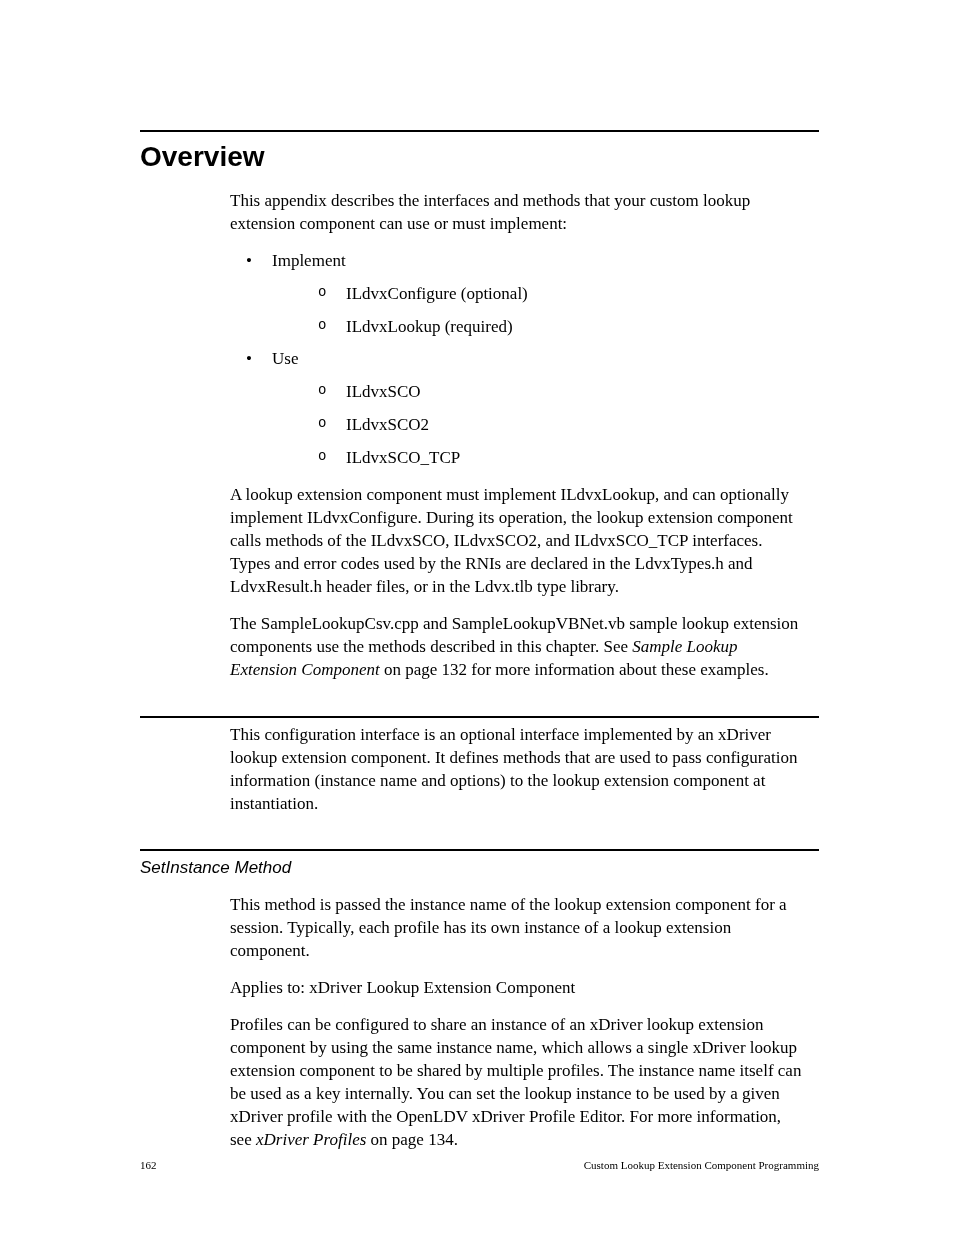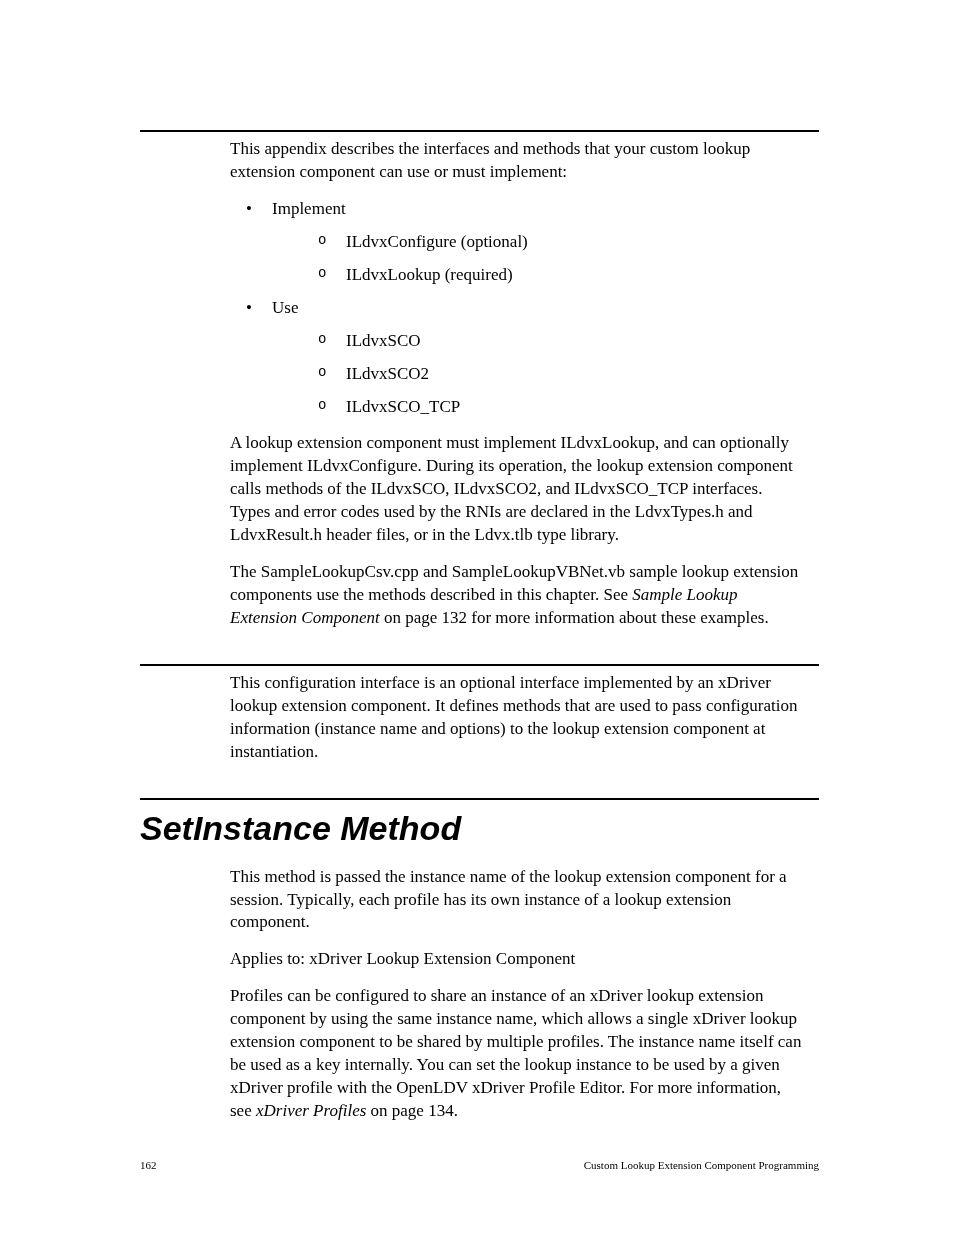--- a/index.html
+++ b/index.html
@@ -27,22 +27,22 @@
   h1.section {
     font-family: Arial, Helvetica, sans-serif;
     font-weight: 700;
     font-size: 28px;
     margin: 2px 0 14px 0;
     letter-spacing: 0;
   }
   h2.subsection {
     font-family: Arial, Helvetica, sans-serif;
     font-style: italic;
-    font-weight: 700;
-    font-size: 34px;
+    font-weight: 400;
+    font-size: 17px;
     margin: 2px 0 14px 0;
     letter-spacing: 0;
   }
   .body-block {
     margin-left: 90px;
     margin-right: 16px;
   }
   p {
     margin: 0 0 14px 0;
     text-align: left;
@@ -95,20 +95,21 @@
     font-size: 11px;
   }
   .gap { height: 20px; }
 </style>
 </head>
 <body>
 
 <div class="page">
 
   <div class="rule"></div>
+  <h1 class="section">Overview</h1>
 
   <div class="body-block">
     <p>This appendix describes the interfaces and methods that your custom lookup extension component can use or must implement:</p>
 
     <ul class="level1">
       <li>
         <span>Implement</span>
         <ul class="level2">
           <li>ILdvxConfigure (optional)</li>
           <li>ILdvxLookup (required)</li>

